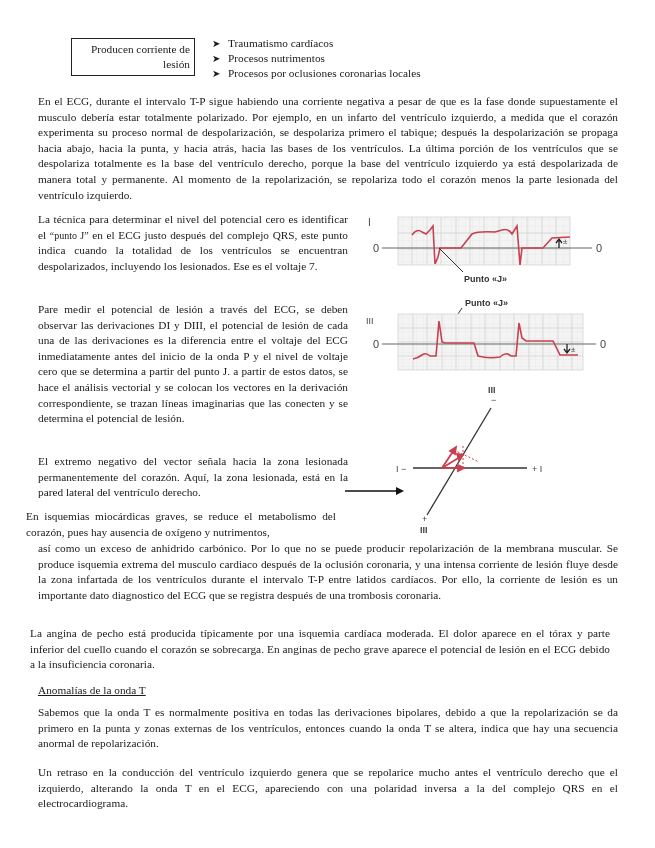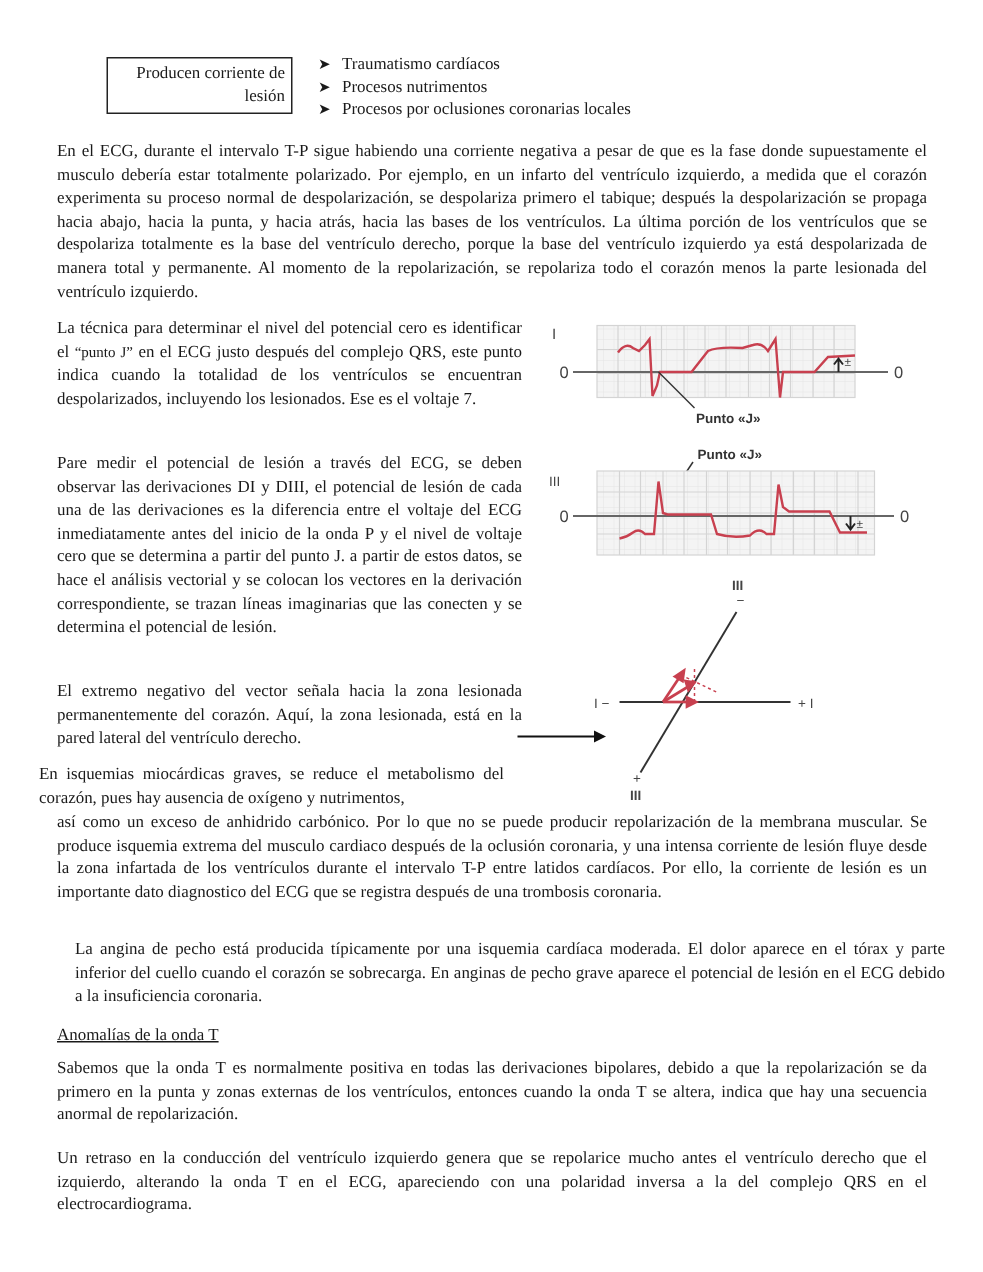--- a/index.html
+++ b/index.html
@@ -46,21 +46,21 @@
 
   <p class="p" style="left:38px; top:212px; width:310px;"><span>La técnica para determinar el nivel del potencial cero es identificar el </span><span class="quote-bold">“punto J”</span><span> en el ECG justo después del complejo QRS, este punto indica cuando la totalidad de los ventrículos se encuentran despolarizados, incluyendo los lesionados. Ese es el voltaje 7.</span></p>
 
   <p class="p" style="left:38px; top:302px; width:310px;">Pare medir el potencial de lesión a través del ECG, se deben observar las derivaciones DI y DIII, el potencial de lesión de cada una de las derivaciones es la diferencia entre el voltaje del ECG inmediatamente antes del inicio de la onda P y el nivel de voltaje cero que se determina a partir del punto J. a partir de estos datos, se hace el análisis vectorial y se colocan los vectores en la derivación correspondiente, se trazan líneas imaginarias que las conecten y se determina el potencial de lesión.</p>
 
   <p class="p" style="left:38px; top:454px; width:310px;">El extremo negativo del vector señala hacia la zona lesionada permanentemente del corazón. Aquí, la zona lesionada, está en la pared lateral del ventrículo derecho.</p>
 
   <p class="p" style="left:26px; top:509px; width:310px;">En isquemias miocárdicas graves, se reduce el metabolismo del corazón, pues hay ausencia de oxígeno y nutrimentos,</p>
   <p class="p" style="left:38px; top:541px; width:580px;">así como un exceso de anhidrido carbónico. Por lo que no se puede producir repolarización de la membrana muscular. Se produce isquemia extrema del musculo cardiaco después de la oclusión coronaria, y una intensa corriente de lesión fluye desde la zona infartada de los ventrículos durante el intervalo T-P entre latidos cardíacos. Por ello, la corriente de lesión es un importante dato diagnostico del ECG que se registra después de una trombosis coronaria.</p>
 
-  <p class="p" style="left:50px; top:626px; width:580px;">La angina de pecho está producida típicamente por una isquemia cardíaca moderada. El dolor aparece en el tórax y parte inferior del cuello cuando el corazón se sobrecarga. En anginas de pecho grave aparece el potencial de lesión en el ECG debido a la insuficiencia coronaria.</p>
+  <p class="p" style="left:30px; top:626px; width:580px;">La angina de pecho está producida típicamente por una isquemia cardíaca moderada. El dolor aparece en el tórax y parte inferior del cuello cuando el corazón se sobrecarga. En anginas de pecho grave aparece el potencial de lesión en el ECG debido a la insuficiencia coronaria.</p>
 
   <p class="p" style="left:38px; top:705px; width:580px;">Sabemos que la onda T es normalmente positiva en todas las derivaciones bipolares, debido a que la repolarización se da primero en la punta y zonas externas de los ventrículos, entonces cuando la onda T se altera, indica que hay una secuencia anormal de repolarización.</p>
 
   <p class="p heading-u" style="left:38px; top:683px; width:300px;">Anomalías de la onda T</p>
 
   <p class="p" style="left:38px; top:765px; width:580px;"><span>Un </span><span class="bold">retraso en la conducción</span><span> del ventrículo izquierdo genera que se repolarice mucho antes el ventrículo derecho que el izquierdo, alterando la onda T en el ECG, apareciendo con una polaridad inversa a la del complejo QRS en el electrocardiograma.</span></p>
 
   <svg class="fig" style="left:360px; top:212px;" width="265" height="90" viewBox="0 0 265 90">
     <defs>
       <pattern id="grid" width="7" height="7" patternUnits="userSpaceOnUse">

